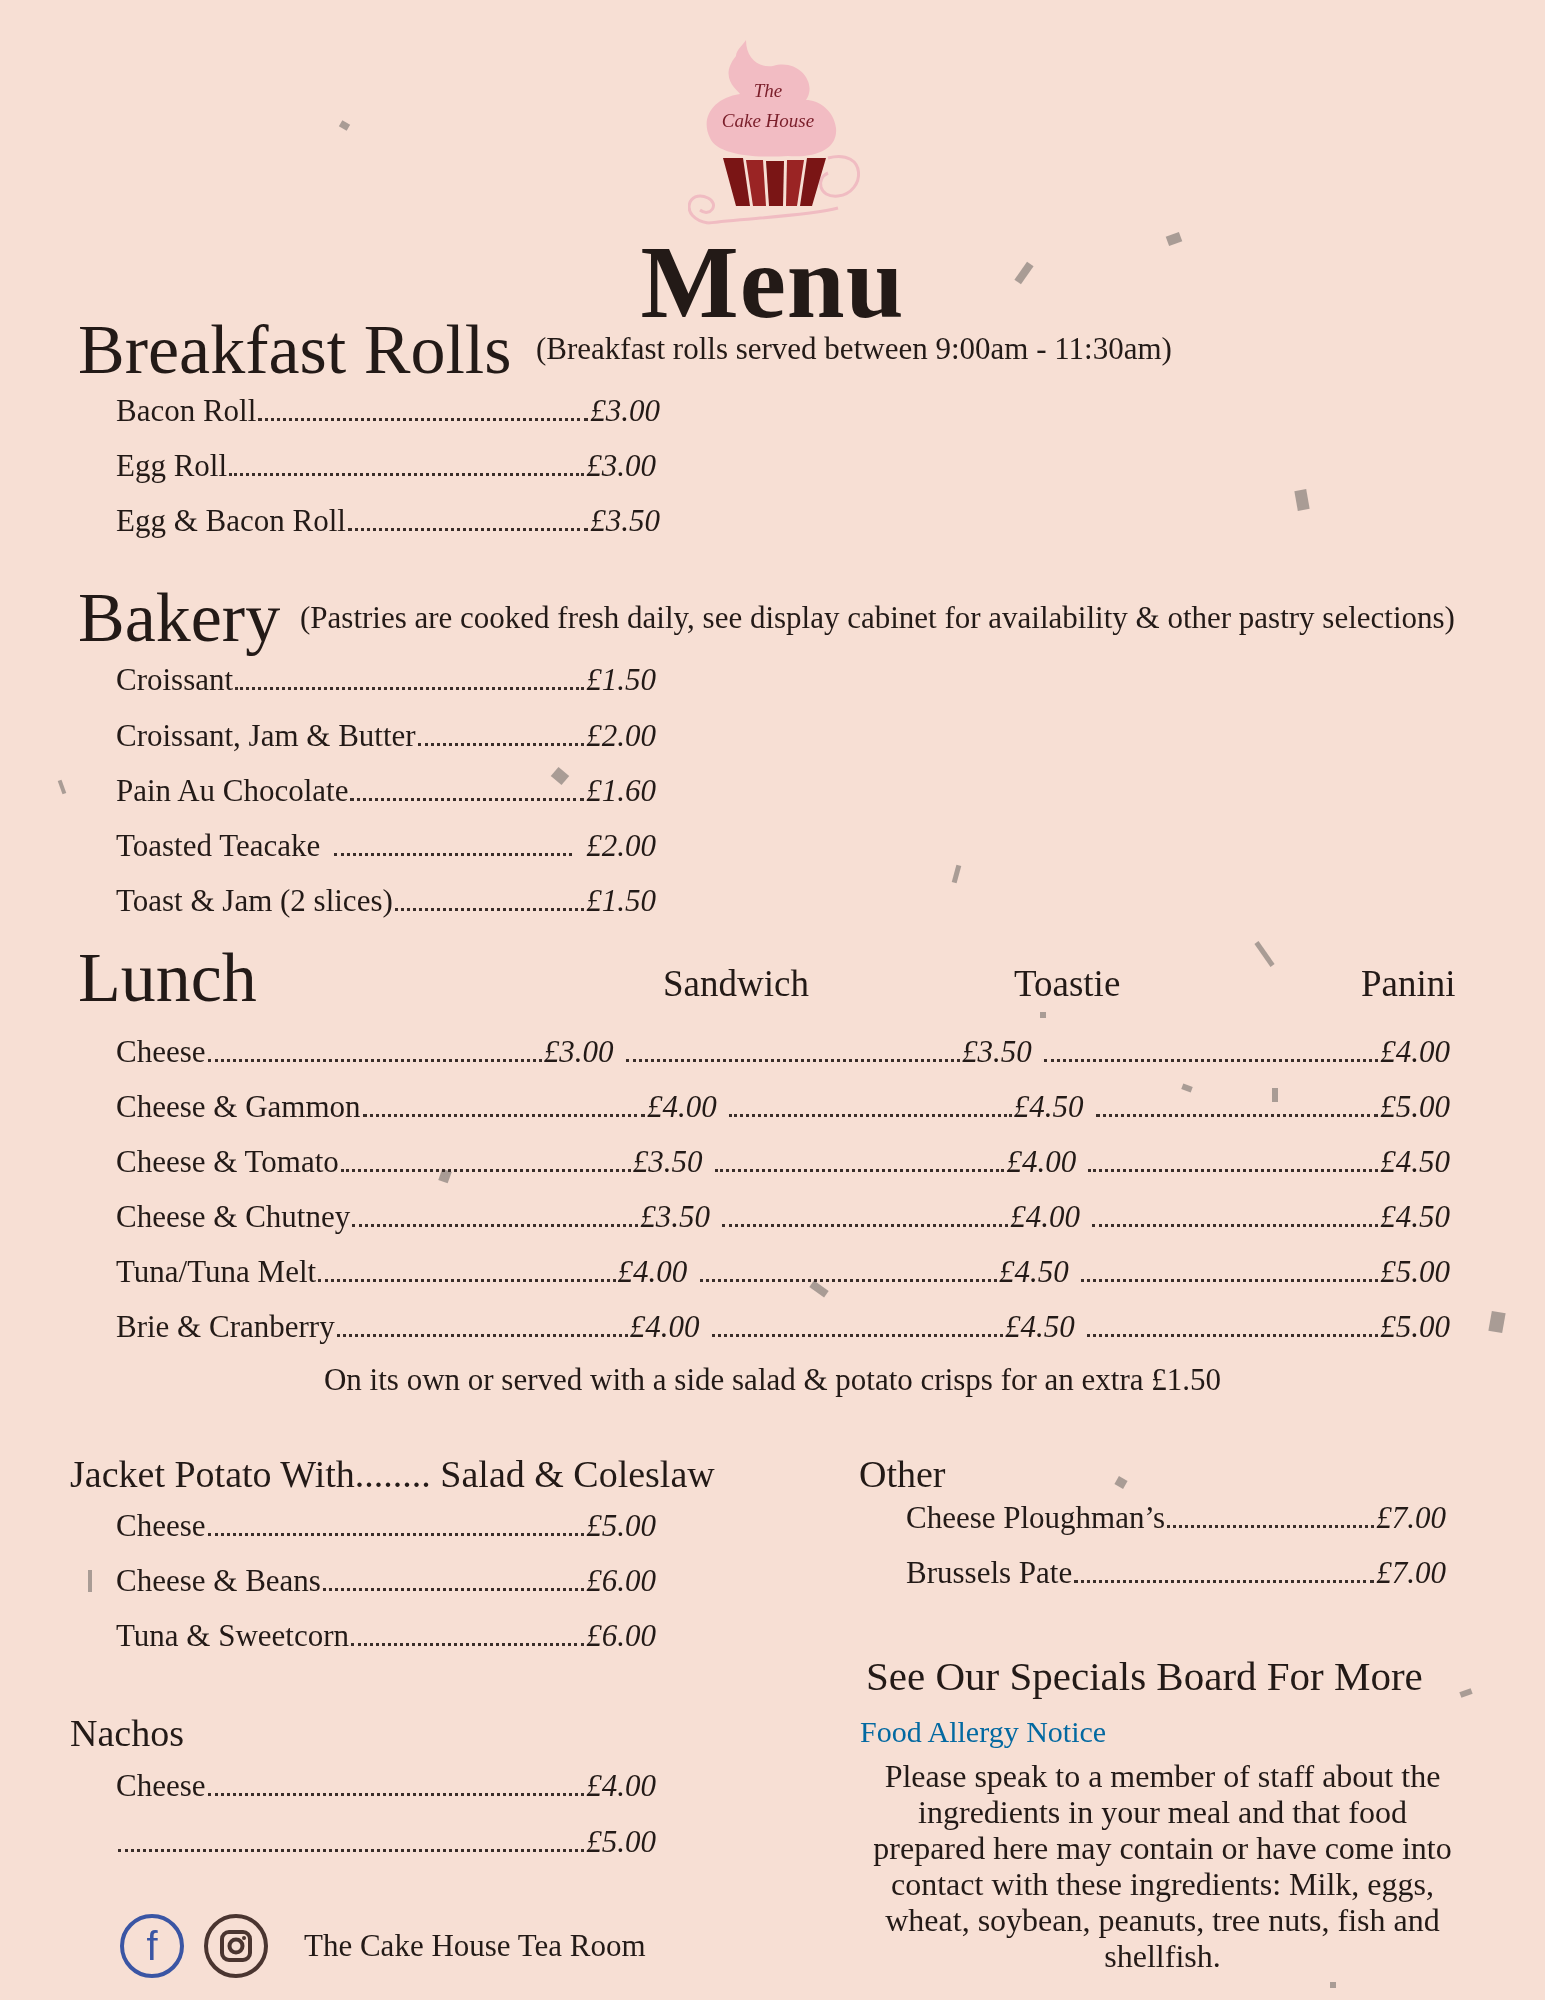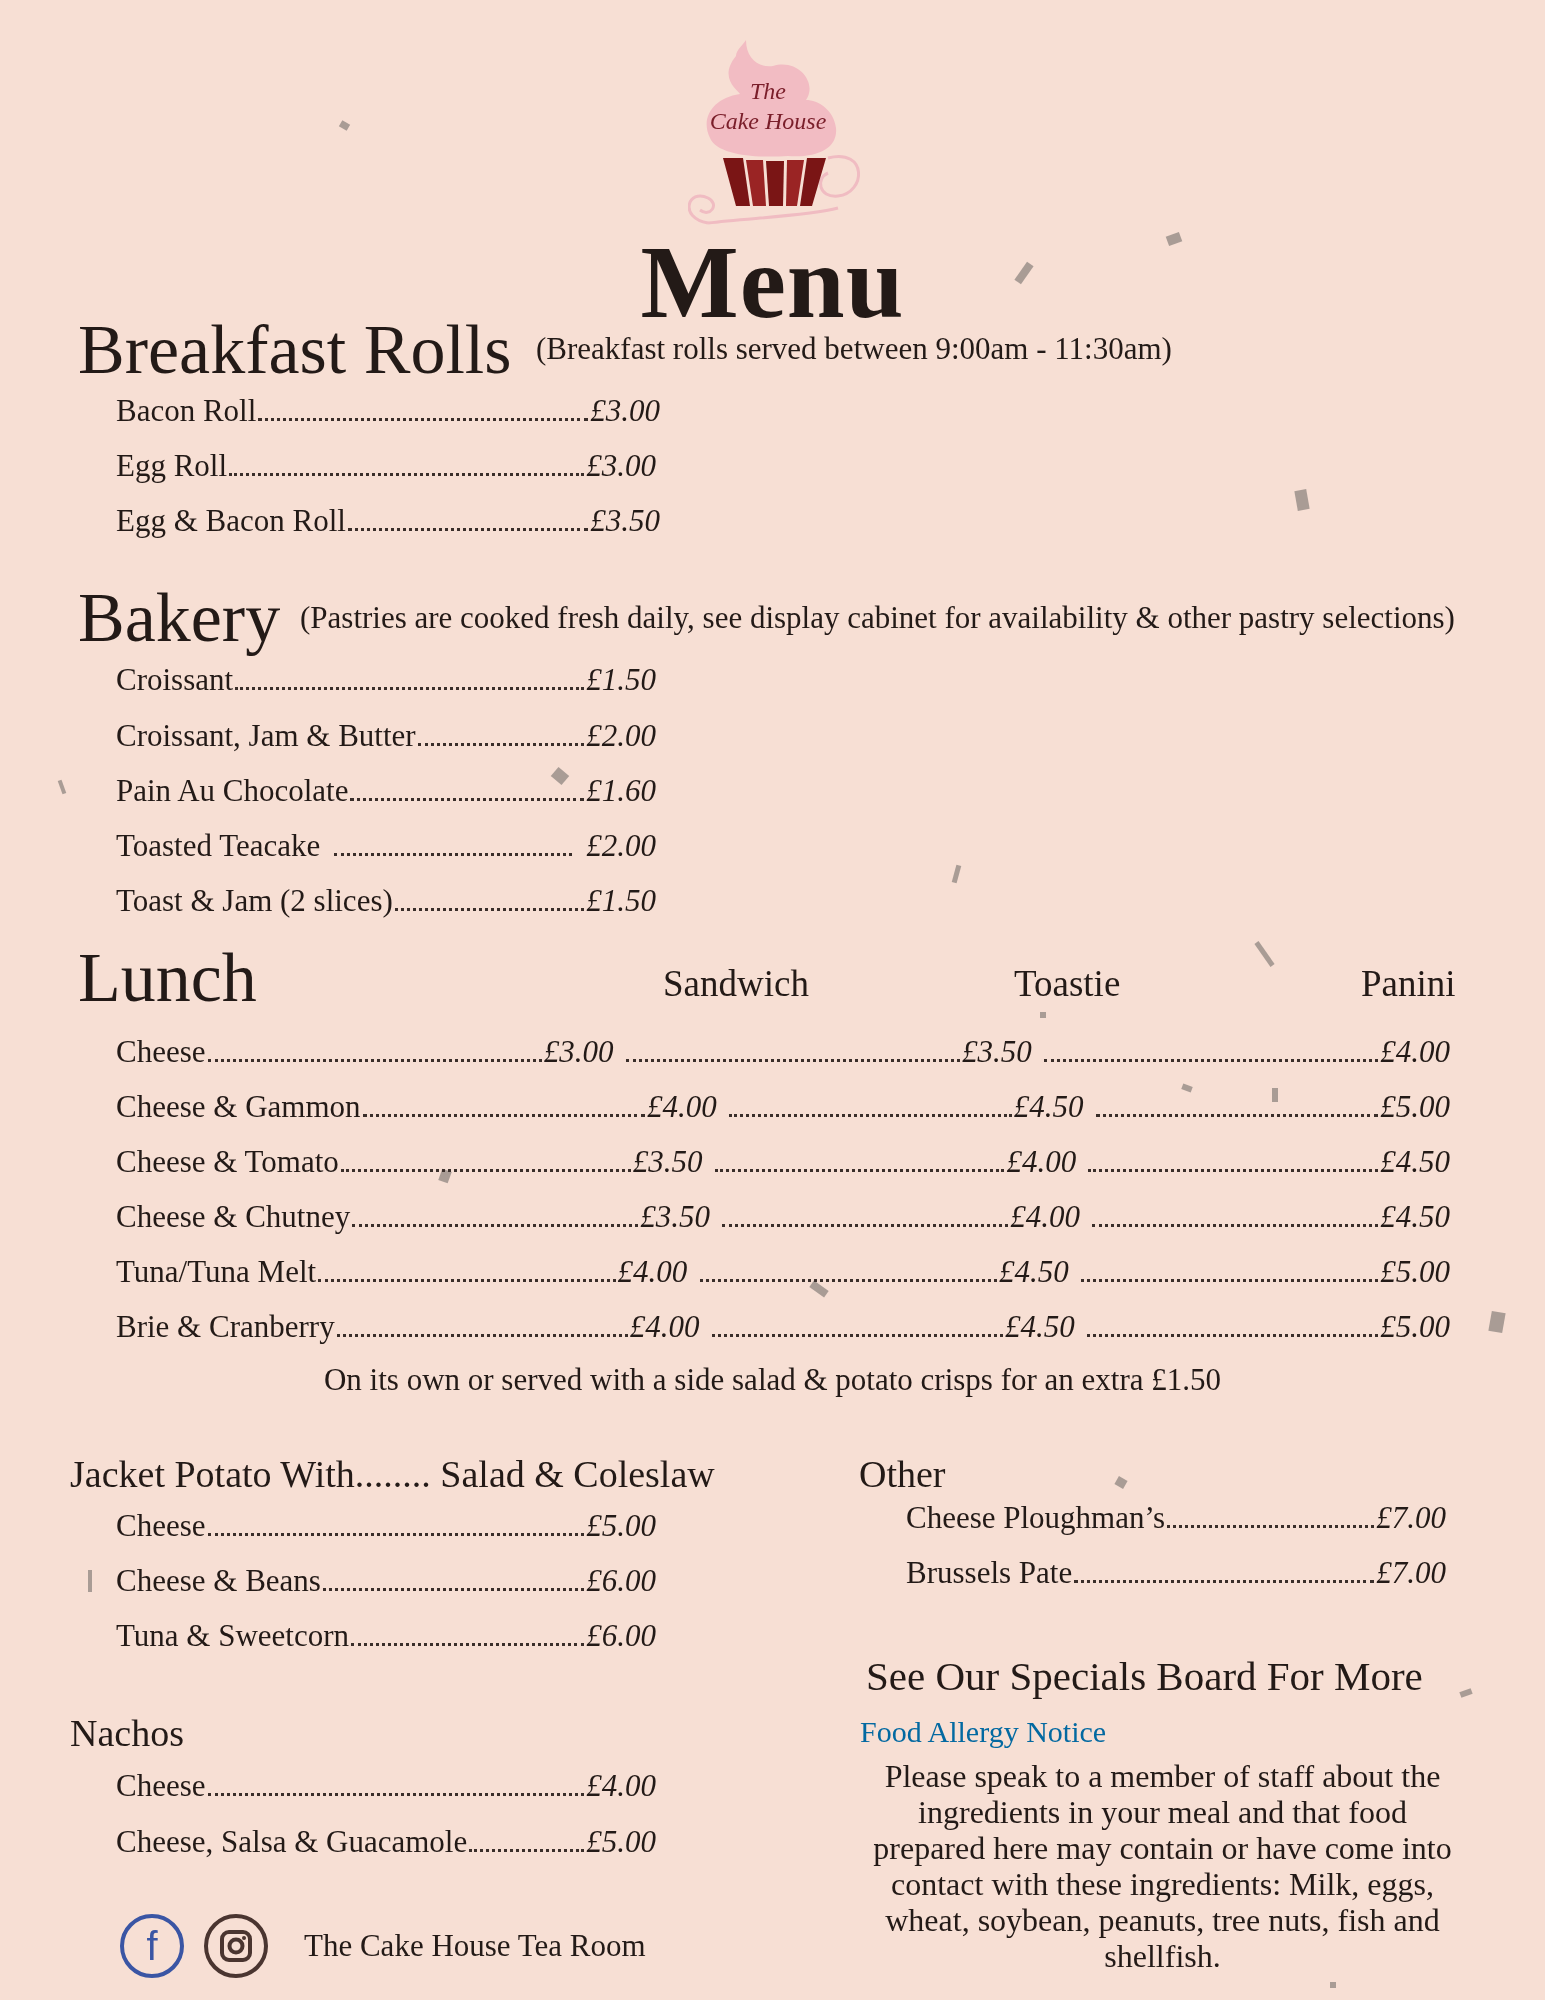--- a/index.html
+++ b/index.html
@@ -72,21 +72,21 @@
     <path d="M20 205 C -10 200, 0 170, 20 180 C 32 186, 22 200, 12 192" fill="none" stroke="#f0bcc2" stroke-width="3"></path>
     <path d="M20 205 C 60 200, 120 198, 150 190" fill="none" stroke="#f0bcc2" stroke-width="3"></path>
     <path d="M140 140 C 180 130, 178 175, 150 178 C 130 180, 128 160, 140 155" fill="none" stroke="#f0bcc2" stroke-width="3"></path>
     <path d="M48 38 C 30 60, 50 72, 52 76 C 25 80, 12 100, 22 120 C 30 138, 70 140, 100 138 C 130 140, 150 130, 148 110 C 146 92, 130 82, 118 82 C 130 65, 110 40, 85 48 C 70 50, 58 40, 58 22 C 56 26, 48 32, 48 38 Z" fill="#f2bcc3"></path>
     <polygon points="35,140 55,140 62,188 48,188" fill="#7a1515"></polygon>
     <polygon points="58,142 75,142 78,188 65,188" fill="#9a2424"></polygon>
     <polygon points="78,143 96,143 95,188 81,188" fill="#7a1515"></polygon>
     <polygon points="99,142 116,142 109,188 98,188" fill="#9a2424"></polygon>
     <polygon points="119,140 138,140 124,188 112,188" fill="#7a1515"></polygon>
   </svg>
-  <div class="abs" style="left:0;top:62px;width:160px;text-align:center;color:#7a1e2a;font-style:italic;font-size:24px;line-height:22px;">
+  <div class="abs" style="left:0;top:62px;width:160px;text-align:center;color:#7a1e2a;font-style:italic;font-size:19px;line-height:22px;">
     <div>The</div>
     <div style="margin-top:8px;">Cake House</div>
   </div>
 </div>
 
 <div id="menu-title" class="abs">Menu</div>
 
 <div class="h1" style="left:78px;top:310px;">Breakfast Rolls</div>
 <div class="note" style="left:536px;top:331px;">(Breakfast rolls served between 9:00am - 11:30am)</div>
 <div>
@@ -220,21 +220,20 @@
 </div>
 
 <div class="h2" style="left:70px;top:1711px;">Nachos</div>
 <div>
   <div class="row" style="left:116px;top:1766px;width:540px;">
       <span class="name">Cheese</span>
       <span class="dots"></span>
       <span class="price">£4.00</span>
     </div>
   <div class="row" style="left:116px;top:1822px;width:540px;">
-      <span class="name">Cheese, Salsa &amp; Guacamole</span>
       <span class="dots"></span>
       <span class="price">£5.00</span>
     </div>
 </div>
 
 <div class="h2" style="left:859px;top:1452px;">Other</div>
 <div>
   <div class="row" style="left:906px;top:1498px;width:540px;">
       <span class="name">Cheese Ploughman’s</span>
       <span class="dots"></span>

